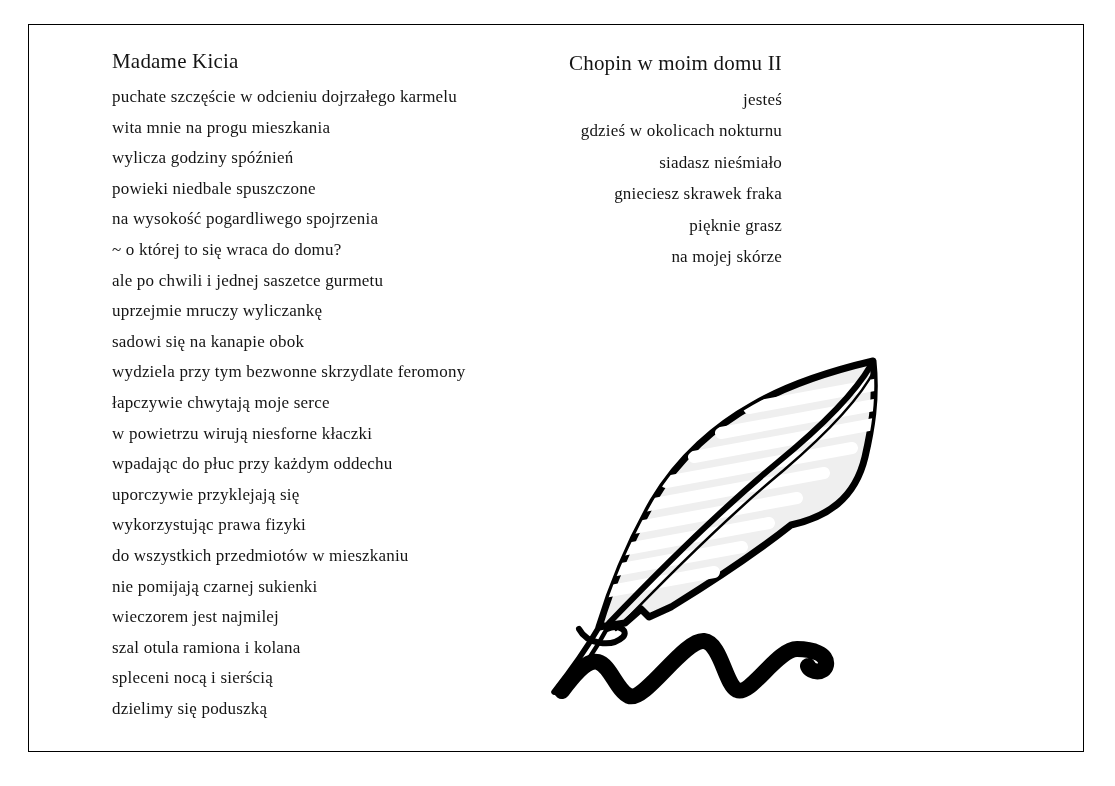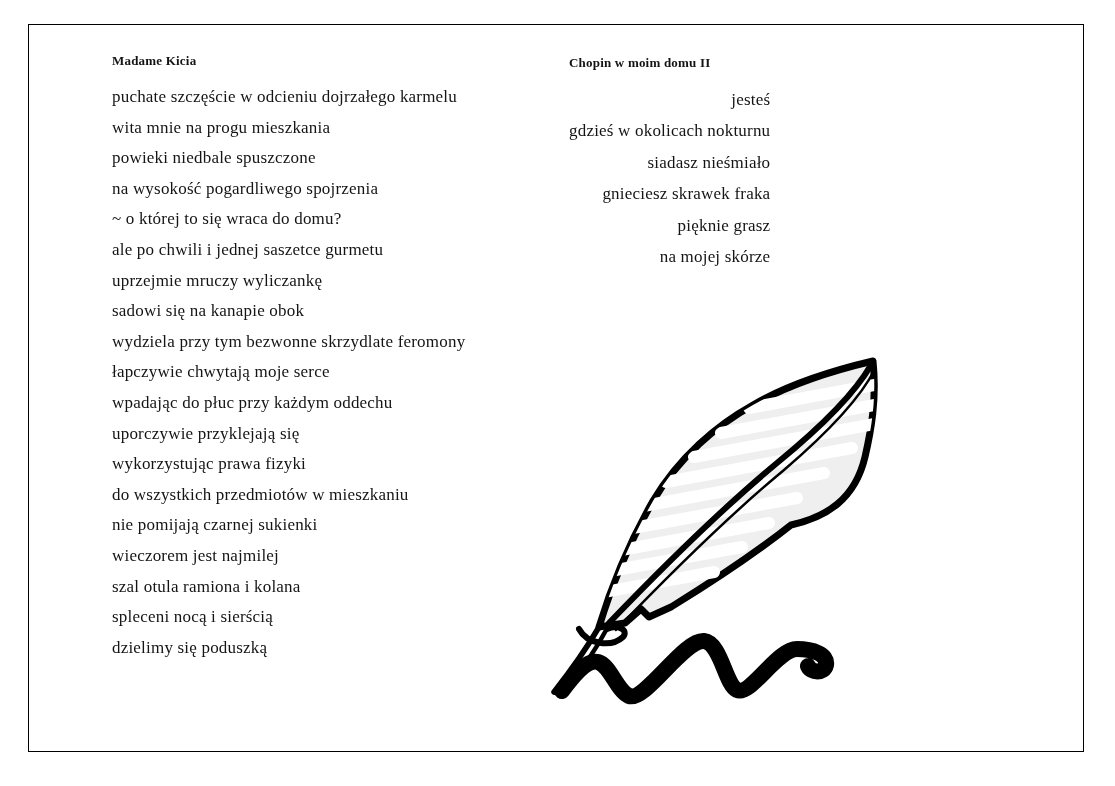--- a/index.html
+++ b/index.html
@@ -30,22 +30,22 @@
   .poem {
     position: absolute;
     color: #141414;
     font-size: 17px;
     letter-spacing: 0.2px;
   }
   .poem-left  { left: 83px;  top: 21px; }
   .poem-right { left: 540px; top: 23px; }
   .poem-title {
     margin: 0 0 6px 0;
-    font-size: 13px;
-    font-weight: bold;
+    font-size: 21px;
+    font-weight: normal;
     line-height: 30px;
     white-space: pre;
   }
   .poem-lines { margin: 0; }
   .poem-line {
     line-height: 30.6px;
     white-space: pre;
   }
   .poem-right .poem-line { line-height: 31.4px; text-align: right; }
   .illustration {
@@ -60,28 +60,30 @@
 <body>
 
 <div class="canvas">
   <div class="sheet">
 
     <section class="poem poem-left">
       <h2 class="poem-title">Madame Kicia</h2>
       <div class="poem-lines">
           <div class="poem-line">puchate szczęście w odcieniu dojrzałego karmelu</div>
           <div class="poem-line">wita mnie na progu mieszkania</div>
+          <div class="poem-line">wylicza godziny spóźnień</div>
           <div class="poem-line">powieki niedbale spuszczone</div>
           <div class="poem-line">na wysokość pogardliwego spojrzenia</div>
           <div class="poem-line">~ o której to się wraca do domu?</div>
           <div class="poem-line">ale po chwili i jednej saszetce gurmetu</div>
           <div class="poem-line">uprzejmie mruczy wyliczankę</div>
           <div class="poem-line">sadowi się na kanapie obok</div>
           <div class="poem-line">wydziela przy tym bezwonne skrzydlate feromony</div>
           <div class="poem-line">łapczywie chwytają moje serce</div>
+          <div class="poem-line">w powietrzu wirują niesforne kłaczki</div>
           <div class="poem-line">wpadając do płuc przy każdym oddechu</div>
           <div class="poem-line">uporczywie przyklejają się</div>
           <div class="poem-line">wykorzystując prawa fizyki</div>
           <div class="poem-line">do wszystkich przedmiotów w mieszkaniu</div>
           <div class="poem-line">nie pomijają czarnej sukienki</div>
           <div class="poem-line">wieczorem jest najmilej</div>
           <div class="poem-line">szal otula ramiona i kolana</div>
           <div class="poem-line">spleceni nocą i sierścią</div>
           <div class="poem-line">dzielimy się poduszką</div>
         </div>

